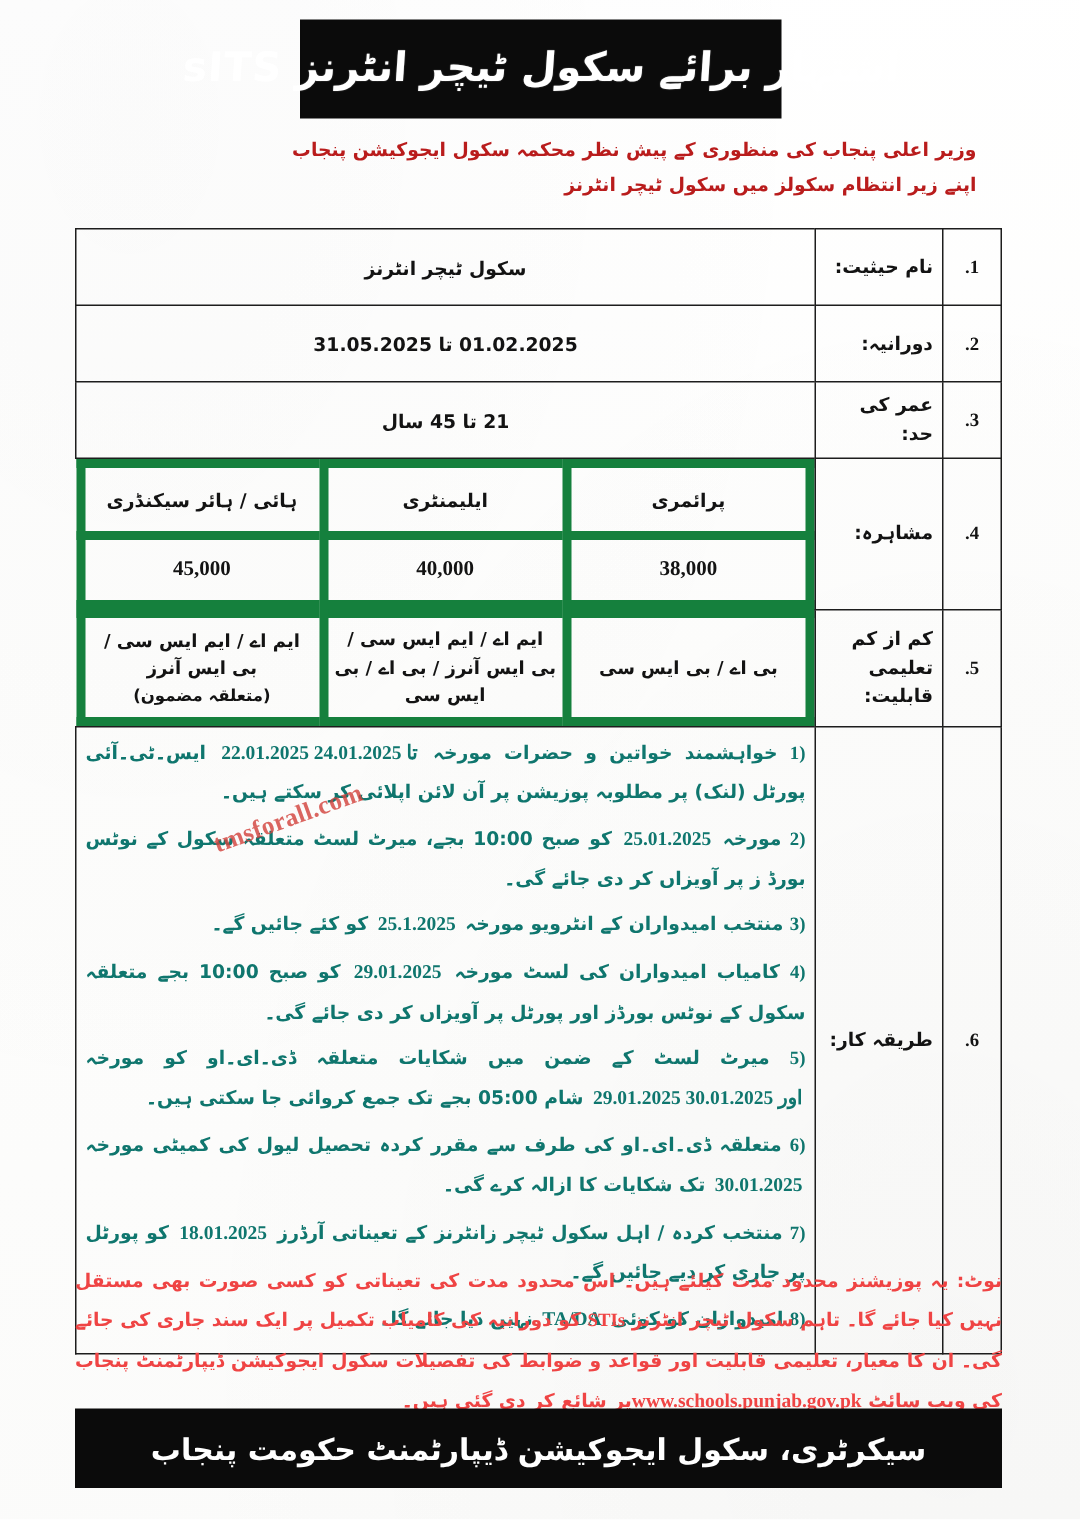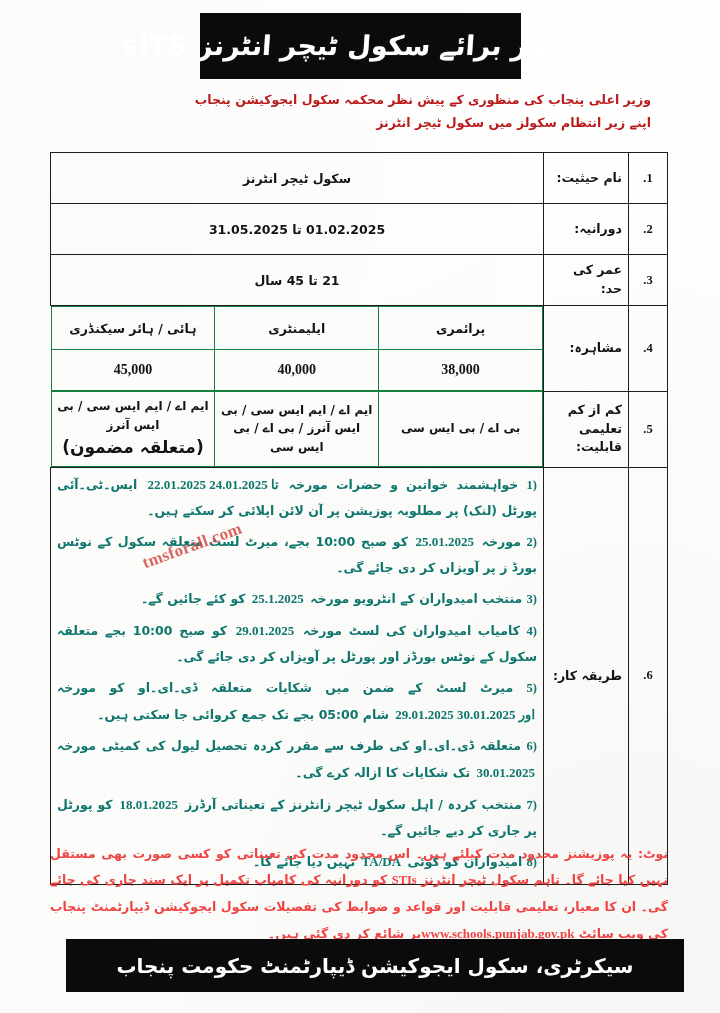--- a/index.html
+++ b/index.html
@@ -103,30 +103,30 @@
   .cell-center-text { text-align: center; direction: rtl; }
 
   
   .sub-grid {
     width: 100%;
     border-collapse: collapse;
     direction: rtl;
     table-layout: fixed;
   }
   .sub-grid td {
-    border: 1px solid #15803d;
+    border: 6px solid #15803d;
     text-align: center;
     padding: 5px 4px;
     font-size: 12.5px;
   }
   .sub-grid tr.head td { height: 32px; font-weight: 600; }
   .sub-grid tr.vals td { height: 30px; font-family: "Liberation Serif", serif;
                          font-size: 14px; direction: ltr; }
   .sub-grid.qual td { height: 50px; line-height: 1.55; font-size: 12px; }
-  .qual-sub { font-size: 17px; display: block; }
+  .qual-sub { font-size: 11px; display: block; }
 
   .nested-holder { padding: 0 !important; border: none !important; }
 
   
   .proc-cell { padding: 7px 8px 9px 8px; }
   .proc-list { list-style: none; margin: 0; padding: 0; direction: rtl; }
   .proc-list li {
     display: block;
     text-align: justify;
     text-align-last: right;
@@ -184,21 +184,20 @@
   .footer-banner {
     position: absolute;
     left: 50px;
     top: 939px;
     width: 618px;
     height: 53px;
     background: #0b0b0b;
     display: flex;
     align-items: center;
     justify-content: center;
-    margin-left: 16px;
   }
   .footer-banner .footer-text {
     color: #ffffff;
     font-size: 20px;
     font-weight: 700;
     direction: rtl;
     white-space: nowrap;
     letter-spacing: 0.3px;
   }
 

